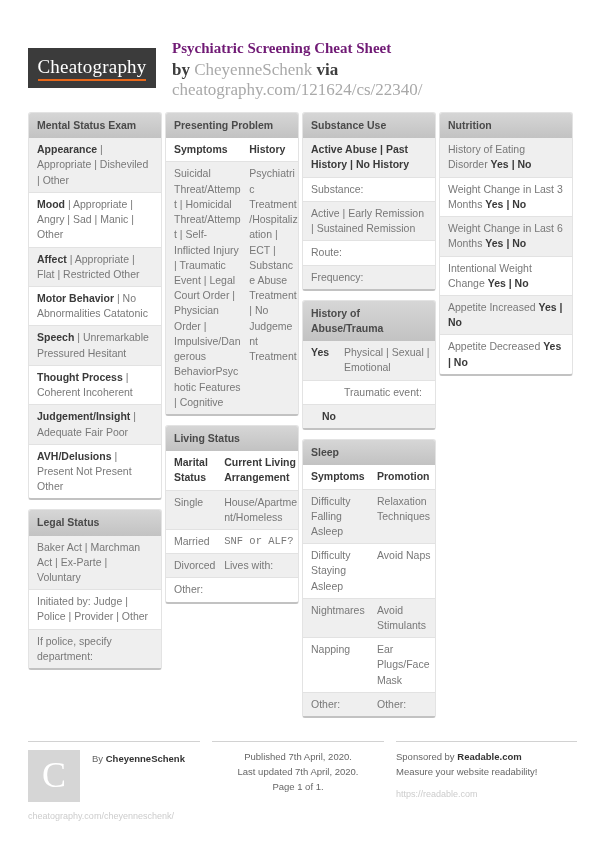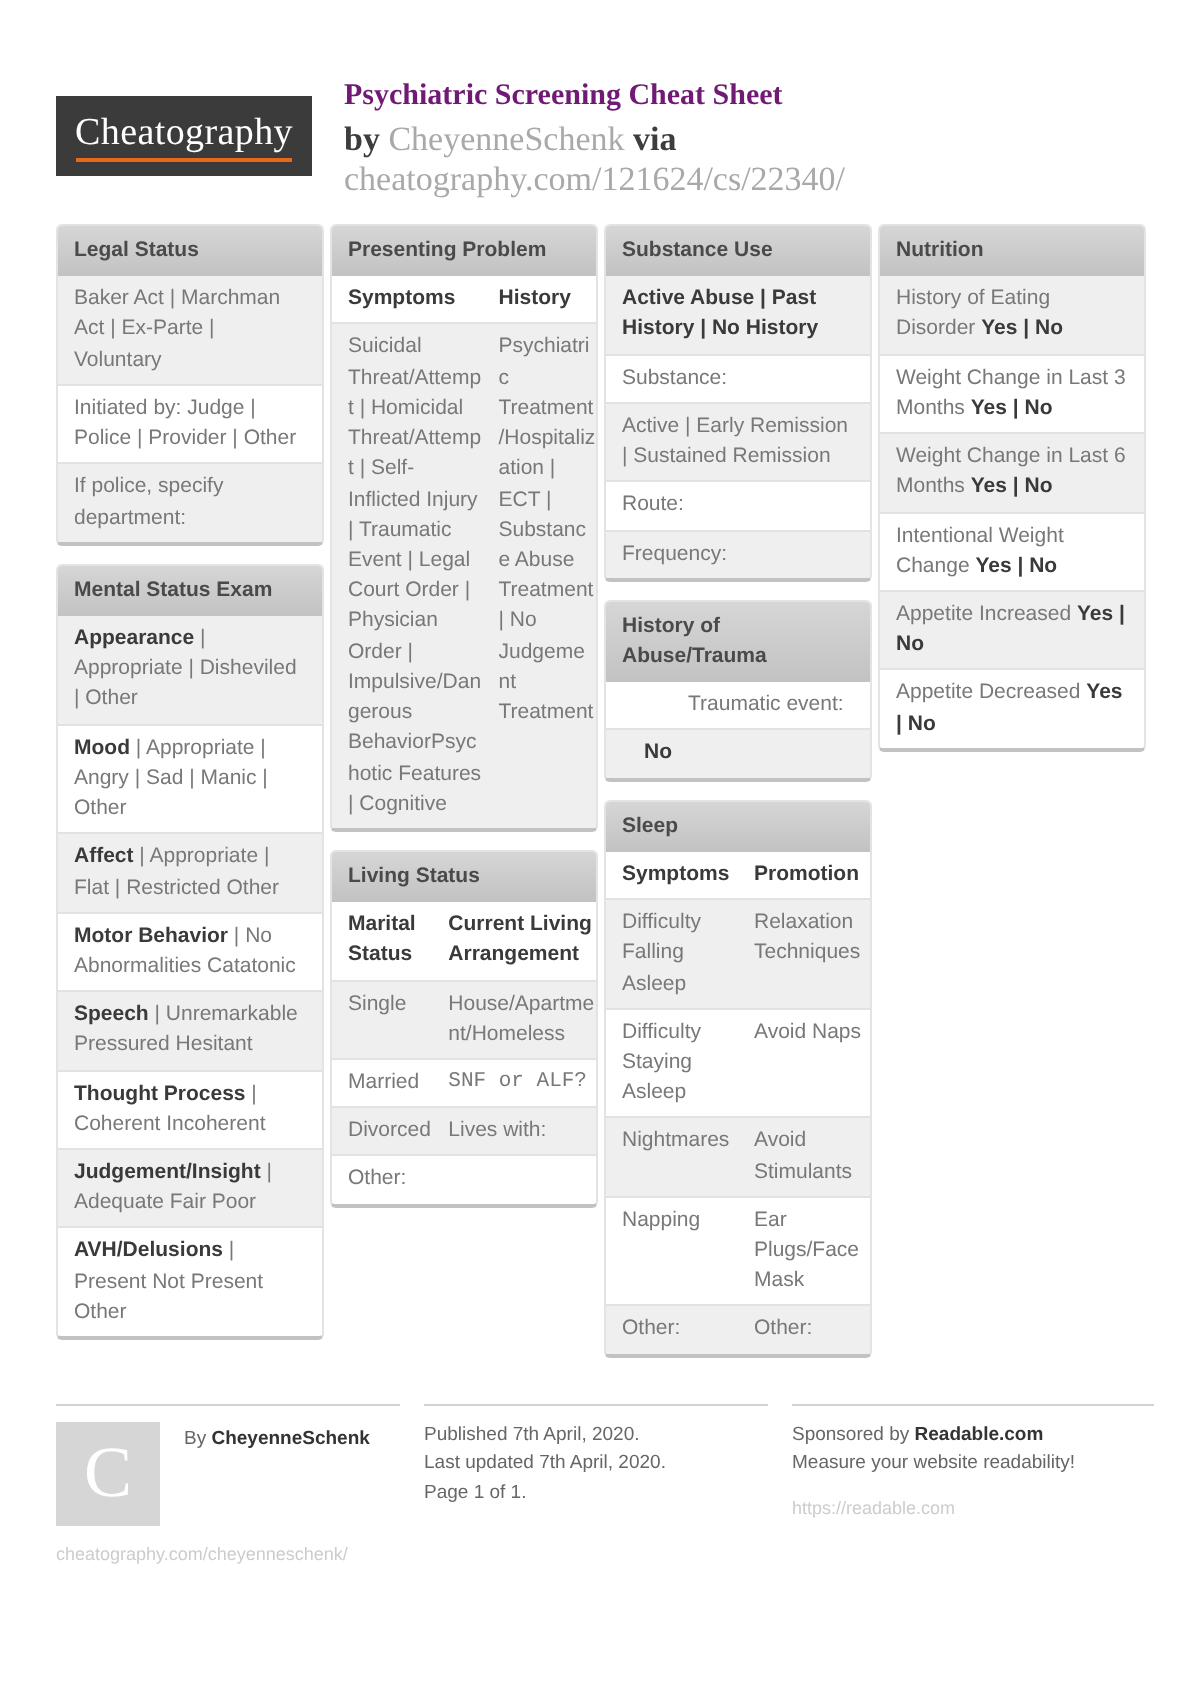--- a/index.html
+++ b/index.html
@@ -44,21 +44,21 @@
   .b{color:#3a3a3a;font-weight:bold;}
   .trow{display:flex;border-top:1px solid #e2e2e2;color:#787878;}
   .trow:nth-child(2){border-top:none;}
   .trow.head{font-weight:bold;color:#3a3a3a;background:#fff;}
   .tcell{padding:4px 0 4px 8px;box-sizing:border-box;word-wrap:break-word;}
 
   
   .footer{display:flex;justify-content:space-between;margin-top:14px;}
   .fcol{border-top:1px solid #d2d2d2;padding-top:8px;font-size:9.5px;color:#666;line-height:1.55;}
   .fcol-a{width:172px;}
-  .fcol-b{width:172px;}
+  .fcol-b{width:172px;text-align:center;}
   .fcol-c{width:181px;}
   .fa-top{display:flex;}
   .avatar{
     width:52px;height:52px;background:#d6d6d6;color:#ffffff;flex:none;
     font-family:"Liberation Serif", serif;font-size:36px;display:flex;align-items:center;justify-content:center;
   }
   .by-wrap{margin-left:12px;padding-top:2px;}
   .furl{margin-top:8px;font-size:9px;color:#cccccc;}
   .fb{font-weight:bold;color:#333;}
 </style>
@@ -77,37 +77,37 @@
         <span class="bold">by</span>
         <span class="muted">CheyenneSchenk</span>
         <span class="bold">via</span>
         <span class="muted">cheatography.com/121624/cs/22340/</span>
       </div>
     </div>
   </div>
 
   <div class="cols">
     <div class="col">
-        <div class="card">
-          <div class="card-h">Legal Status</div>
-          <div class="row alt"><span>Baker Act | Marchman Act | Ex-Parte | Voluntary</span></div>
-          <div class="row"><span>Initiated by: Judge | Police | Provider | Other</span></div>
-          <div class="row alt"><span>If police, specify department:</span></div>
-        </div>
         <div class="card">
           <div class="card-h">Mental Status Exam</div>
           <div class="row alt"><span class="b">Appearance</span><span> | Appropriate | Disheviled | Other</span></div>
           <div class="row"><span class="b">Mood</span><span> | Appropriate | Angry | Sad | Manic | Other</span></div>
           <div class="row alt"><span class="b">Affect</span><span> | Appropriate | Flat | Restricted Other</span></div>
           <div class="row"><span class="b">Motor Behavior</span><span> | No Abnormalities Catatonic</span></div>
           <div class="row alt"><span class="b">Speech</span><span> | Unremarkable Pressured Hesitant</span></div>
           <div class="row"><span class="b">Thought Process</span><span> | Coherent Incoherent</span></div>
           <div class="row alt"><span class="b">Judgement/Insight</span><span> | Adequate Fair Poor</span></div>
           <div class="row"><span class="b">AVH/Delusions</span><span> | Present Not Present Other</span></div>
         </div>
+        <div class="card">
+          <div class="card-h">Legal Status</div>
+          <div class="row alt"><span>Baker Act | Marchman Act | Ex-Parte | Voluntary</span></div>
+          <div class="row"><span>Initiated by: Judge | Police | Provider | Other</span></div>
+          <div class="row alt"><span>If police, specify department:</span></div>
+        </div>
       </div>
     <div class="col">
         <div class="card">
           <div class="card-h">Presenting Problem</div>
           <div class="trow head">
             <div class="tcell" style="width: 57%;"><span>Symptoms</span></div>
             <div class="tcell" style="width: 43%;"><span>History</span></div>
           </div>
           <div class="trow alt">
             <div class="tcell" style="width: 57%;"><span>Suicidal Threat/Attempt | Homicidal Threat/Attempt | Self-Inflicted Injury | Traumatic Event | Legal Court Order | Physician Order | Impulsive/Dangerous BehaviorPsychotic Features | Cognitive</span></div>
@@ -142,20 +142,24 @@
         <div class="card">
           <div class="card-h">Substance Use</div>
           <div class="row alt"><span class="b">Active Abuse | Past History | No History</span></div>
           <div class="row"><span>Substance:</span></div>
           <div class="row alt"><span>Active | Early Remission | Sustained Remission</span></div>
           <div class="row"><span>Route:</span></div>
           <div class="row alt"><span>Frequency:</span></div>
         </div>
         <div class="card">
           <div class="card-h">History of Abuse/Trauma</div>
+          <div class="trow alt">
+            <div class="tcell" style="width: 25%;"><span class="b">Yes</span></div>
+            <div class="tcell" style="width: 75%;"><span>Physical | Sexual | Emotional</span></div>
+          </div>
           <div class="trow">
             <div class="tcell" style="width: 25%;"><span></span></div>
             <div class="tcell" style="width: 75%;"><span>Traumatic event:</span></div>
           </div>
           <div class="trow alt">
             <div class="tcell" style="width: 25%; text-align: right;"><span class="b">No</span></div>
             <div class="tcell" style="width: 75%;"><span></span></div>
           </div>
         </div>
         <div class="card">

